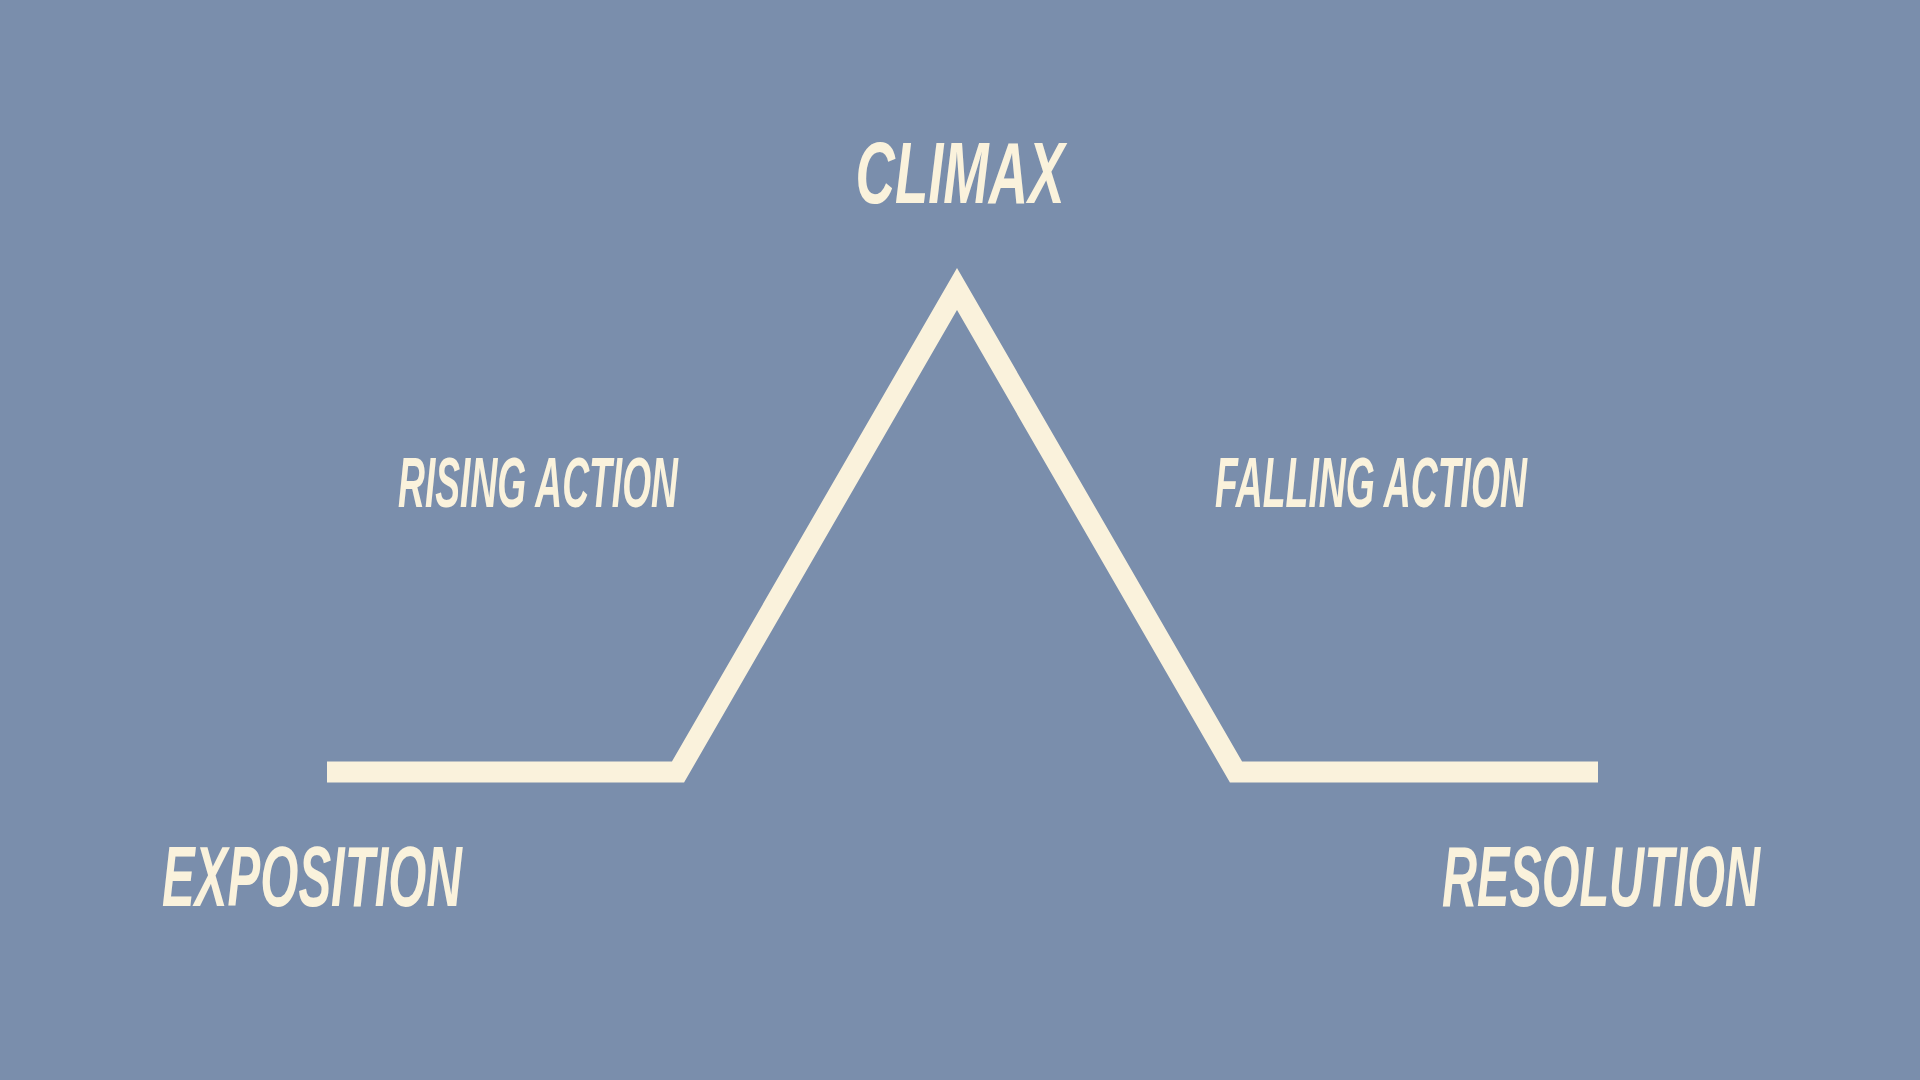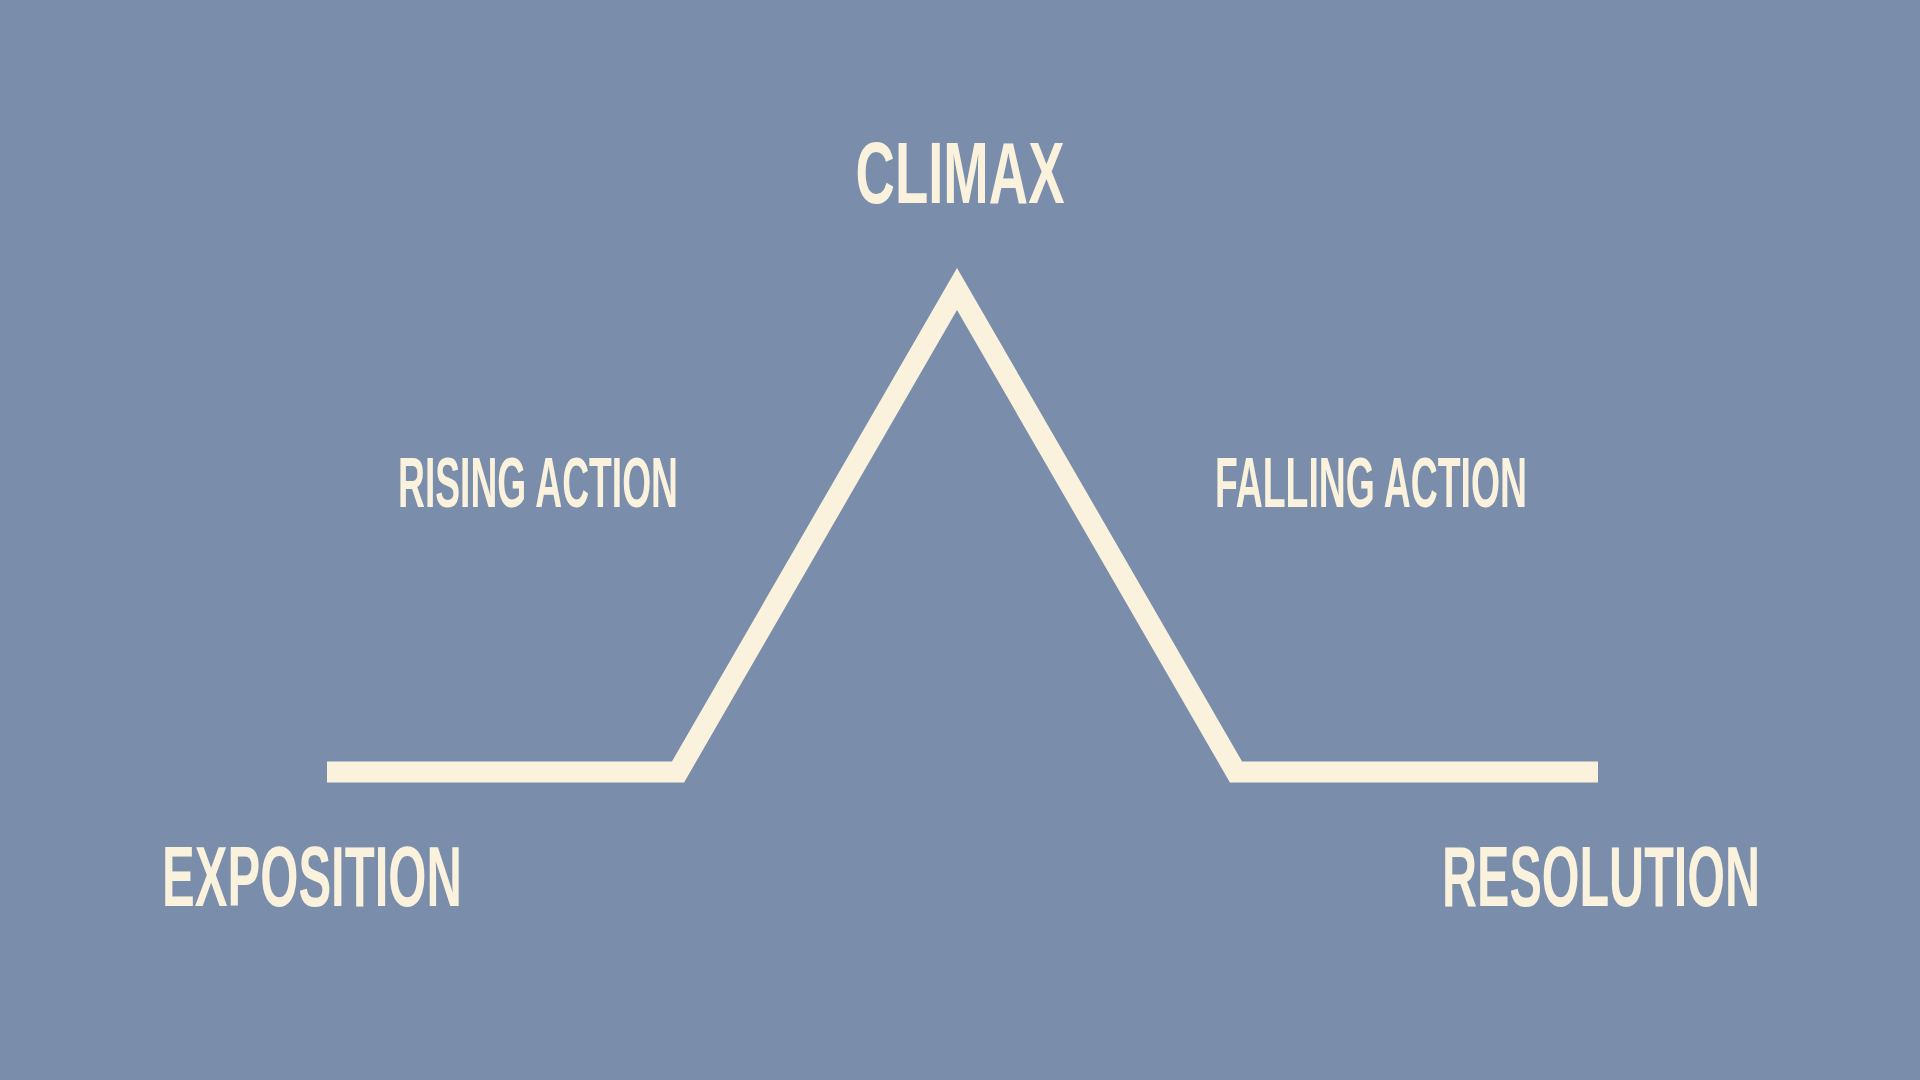--- a/index.html
+++ b/index.html
@@ -12,20 +12,21 @@
     height: 1080px;
     overflow: hidden;
     background: var(--background);
     font-family: "Liberation Sans", sans-serif;
   }
   .stage {
     position: relative;
     width: 1920px;
     height: 1080px;
     background: var(--background);
+    font-style: italic;
   }
   .stage svg {
     display: block;
     width: 1920px;
     height: 1080px;
   }
   .arc-line {
     fill: none;
     stroke: var(--cream);
     stroke-width: 21;

